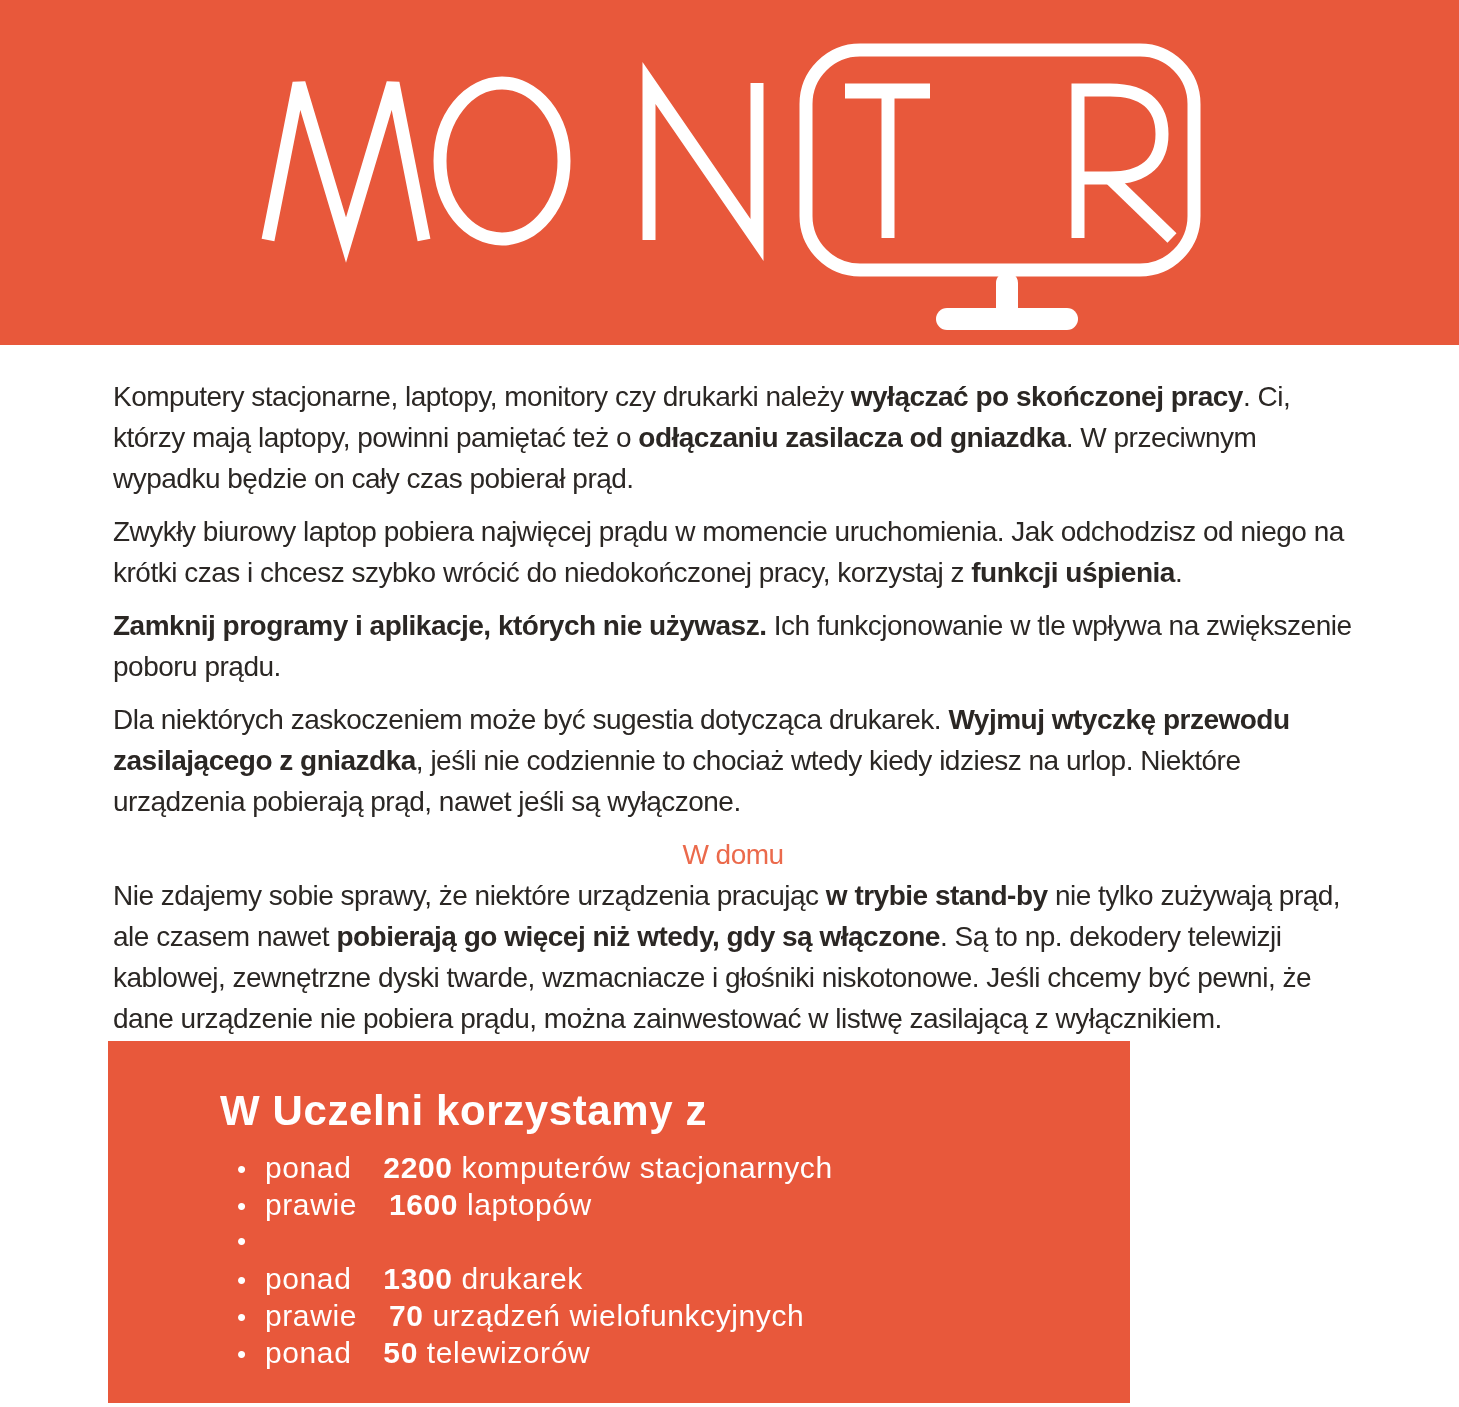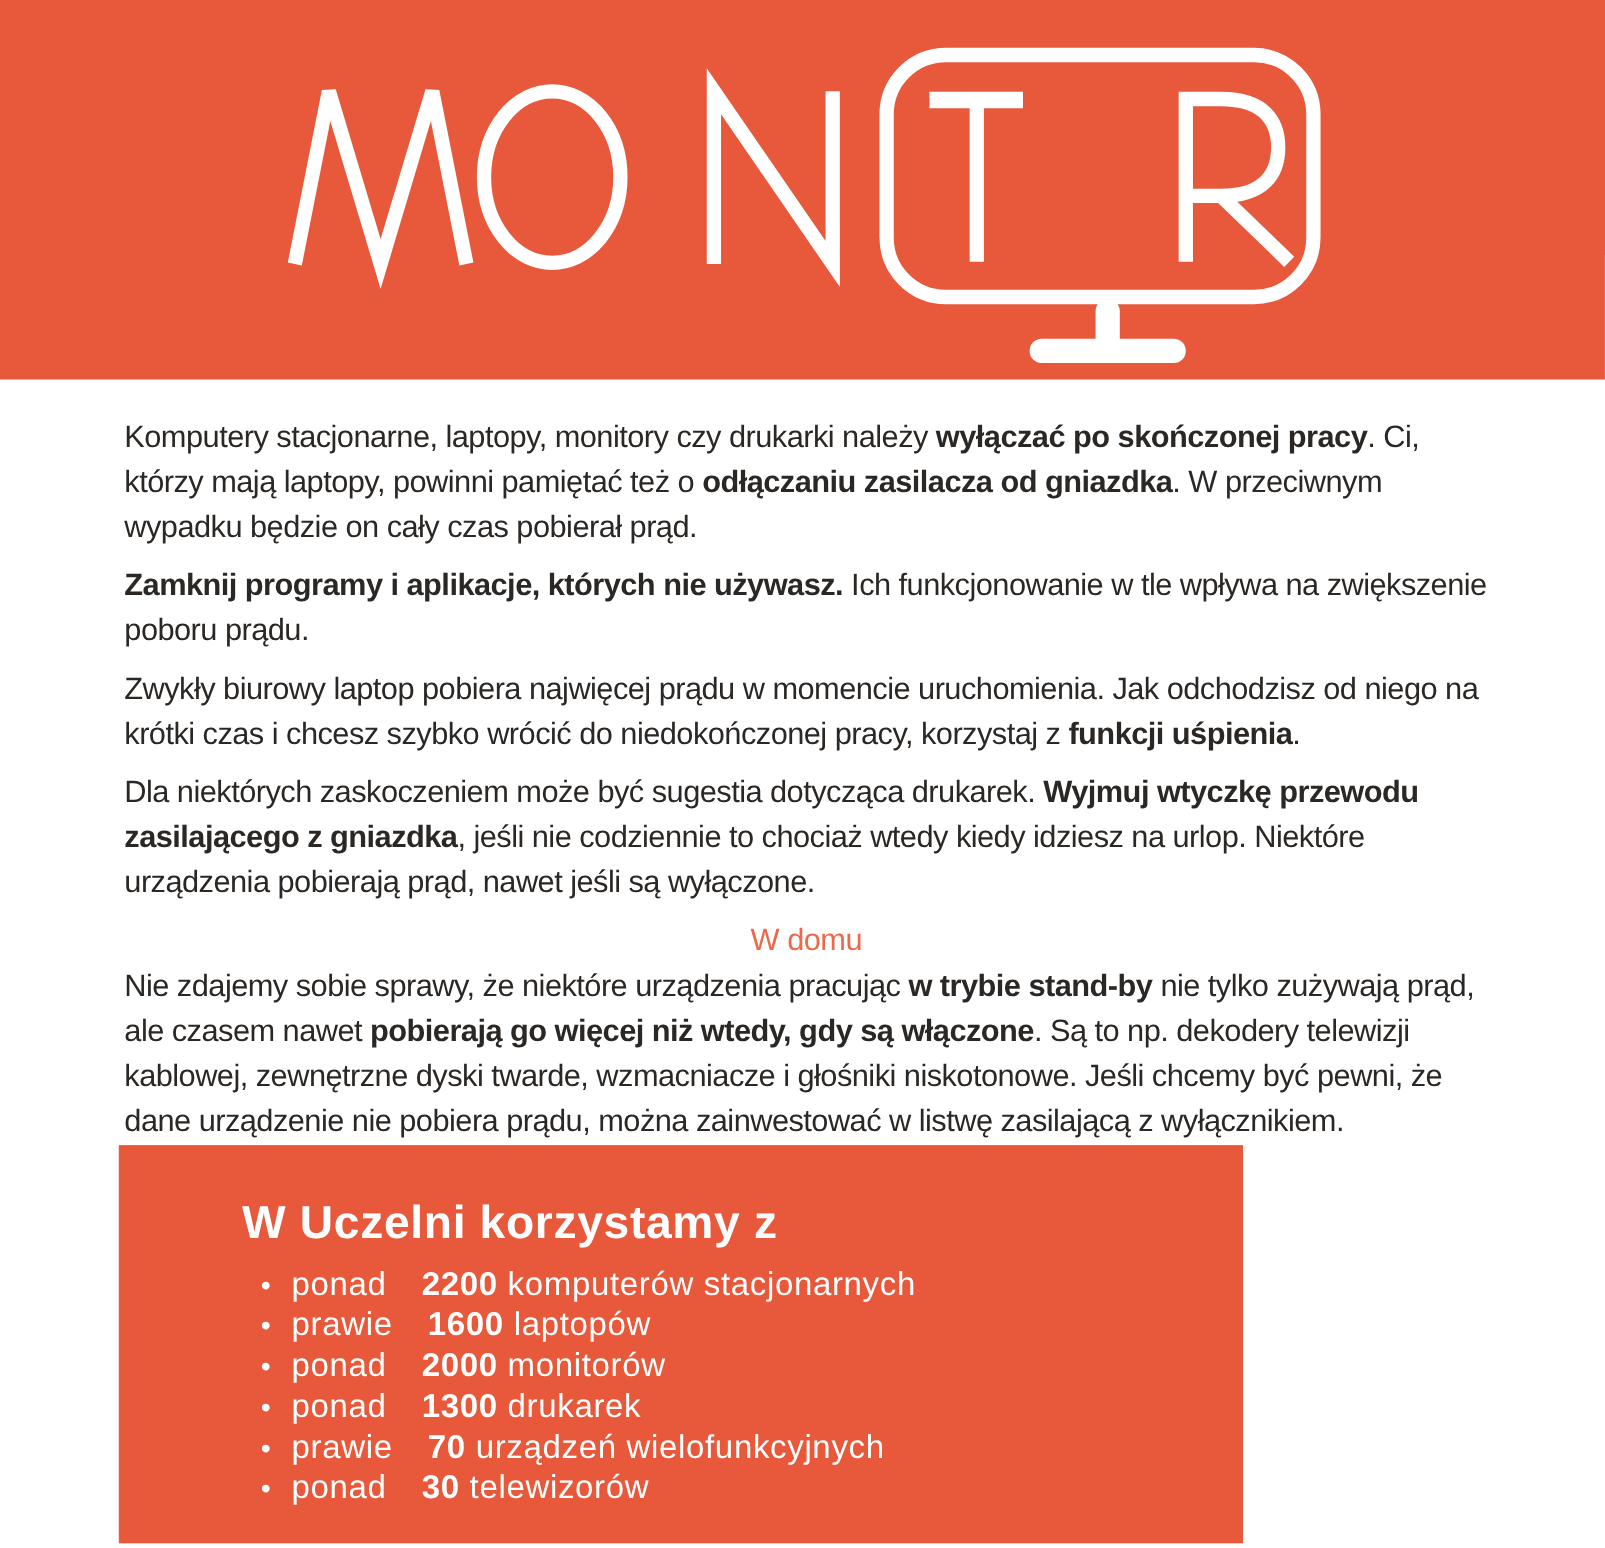--- a/index.html
+++ b/index.html
@@ -75,48 +75,47 @@
 
     <g fill="#FFFFFF">
       <rect x="996" y="272" width="22" height="52" rx="11"></rect>
       <rect x="936" y="308" width="142" height="22" rx="11"></rect>
     </g>
   </svg>
 </header>
 
 <main class="article">
     <p><span>Komputery stacjonarne, laptopy, monitory czy drukarki należy </span><b>wyłączać po skończonej pracy</b><span>. Ci, którzy mają laptopy, powinni pamiętać też o </span><b>odłączaniu zasilacza od gniazdka</b><span>. W przeciwnym wypadku będzie on cały czas pobierał prąd.</span></p>
+    <p><span>Zwykły biurowy laptop pobiera najwięcej prądu w momencie uruchomienia. Jak odchodzisz od niego na krótki czas i chcesz szybko wrócić do niedokończonej pracy, korzystaj z </span><b>funkcji uśpienia</b><span>.</span></p>
     <p><b>Zamknij programy i aplikacje, których nie używasz.</b><span> Ich funkcjonowanie w tle wpływa na zwiększenie poboru prądu.</span></p>
-    <p><span>Zwykły biurowy laptop pobiera najwięcej prądu w momencie uruchomienia. Jak odchodzisz od niego na krótki czas i chcesz szybko wrócić do niedokończonej pracy, korzystaj z </span><b>funkcji uśpienia</b><span>.</span></p>
     <p><span>Dla niektórych zaskoczeniem może być sugestia dotycząca drukarek. </span><b>Wyjmuj wtyczkę przewodu zasilającego z gniazdka</b><span>, jeśli nie codziennie to chociaż wtedy kiedy idziesz na urlop. Niektóre urządzenia pobierają prąd, nawet jeśli są wyłączone.</span></p>
     <h3 class="section-heading">W domu</h3>
     <p class="after-heading"><span>Nie zdajemy sobie sprawy, że niektóre urządzenia pracując </span><b>w trybie stand-by</b><span> nie tylko zużywają prąd, ale czasem nawet </span><b>pobierają go więcej niż wtedy, gdy są włączone</b><span>. Są to np. dekodery telewizji kablowej, zewnętrzne dyski twarde, wzmacniacze i głośniki niskotonowe. Jeśli chcemy być pewni, że dane urządzenie nie pobiera prądu, można zainwestować w listwę zasilającą z wyłącznikiem.</span></p>
   </main>
 
 <section class="stats-box">
   <h2 class="stats-title">W Uczelni korzystamy z</h2>
   <ul class="stats-list">
       <li>
         <span class="dot">•</span>
         <span class="stat-text"><span>ponad </span><b>2200</b><span> komputerów stacjonarnych</span></span>
       </li>
       <li>
         <span class="dot">•</span>
         <span class="stat-text"><span>prawie </span><b>1600</b><span> laptopów</span></span>
       </li>
       <li>
         <span class="dot">•</span>
-        <span class="stat-text"><span>ponad </span><b>2000</b><span> monitorów</span></span>
       </li>
       <li>
         <span class="dot">•</span>
         <span class="stat-text"><span>ponad </span><b>1300</b><span> drukarek</span></span>
       </li>
       <li>
         <span class="dot">•</span>
         <span class="stat-text"><span>prawie </span><b>70</b><span> urządzeń wielofunkcyjnych</span></span>
       </li>
       <li>
         <span class="dot">•</span>
-        <span class="stat-text"><span>ponad </span><b>30</b><span> telewizorów</span></span>
+        <span class="stat-text"><span>ponad </span><b>50</b><span> telewizorów</span></span>
       </li>
     </ul>
 </section>
 
 </body></html>

